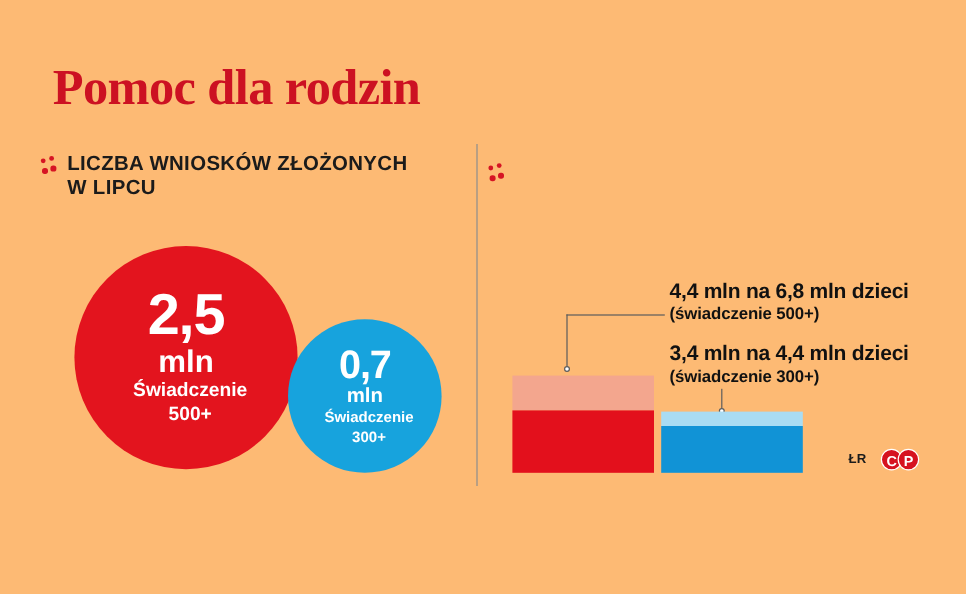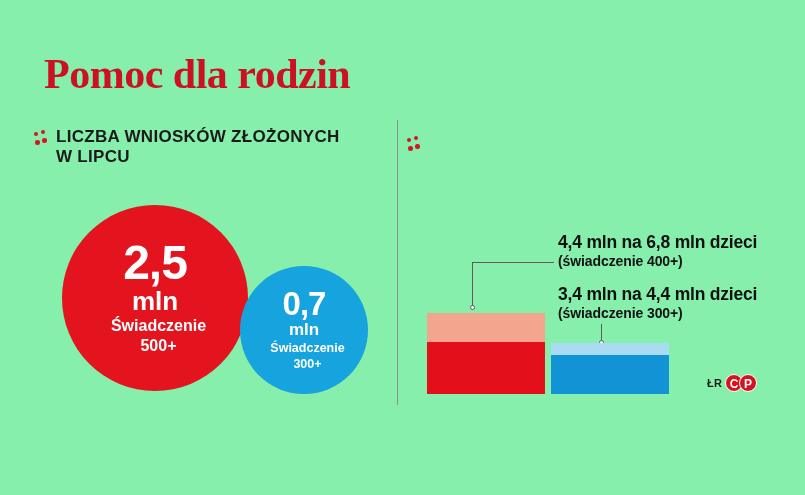--- a/index.html
+++ b/index.html
@@ -8,21 +8,21 @@
     background: #ffffff;
   }
   body {
     font-family: "Liberation Sans", sans-serif;
     -webkit-font-smoothing: antialiased;
   }
   #page {
     position: relative;
     width: 805px;
     height: 495px;
-    background: #86efac;
+    background: #fdba74;
     overflow: hidden;
   }
 
   
   .page-title {
     position: absolute;
     left: 44px;
     top: 52px;
     font-family: "Liberation Serif", "DejaVu Serif", serif;
     font-weight: 700;
@@ -175,21 +175,21 @@
   #annot-500 { left: 558px; top: 232px; }
   #annot-300 { left: 558px; top: 284px; }
 
   
   .credit {
     position: absolute;
     left: 707px;
     top: 374px;
     display: flex;
     align-items: center;
-    gap: 3px;
+    gap: 12px;
   }
   .credit .initials {
     font-weight: 700;
     font-size: 11px;
     color: #1b1b1b;
     letter-spacing: 0.2px;
   }
   .logo-marks { position: relative; width: 40px; height: 18px; }
   .logo-marks .mark {
     position: absolute;
@@ -243,21 +243,21 @@
 
   <div class="bullet" style="left:407px; top:136px;">
     <i class="d1"></i>
       <i class="d2"></i>
       <i class="d3"></i>
       <i class="d4"></i>
   </div>
 
   <div class="annotation" id="annot-500">
     <div class="main">4,4 mln na 6,8 mln dzieci</div>
-    <div class="sub">(świadczenie 400+)</div>
+    <div class="sub">(świadczenie 500+)</div>
   </div>
 
   <div class="annotation" id="annot-300">
     <div class="main">3,4 mln na 4,4 mln dzieci</div>
     <div class="sub">(świadczenie 300+)</div>
   </div>
 
   <div class="leader" id="leader-red">
     <div class="h"></div>
       <div class="v"></div>

